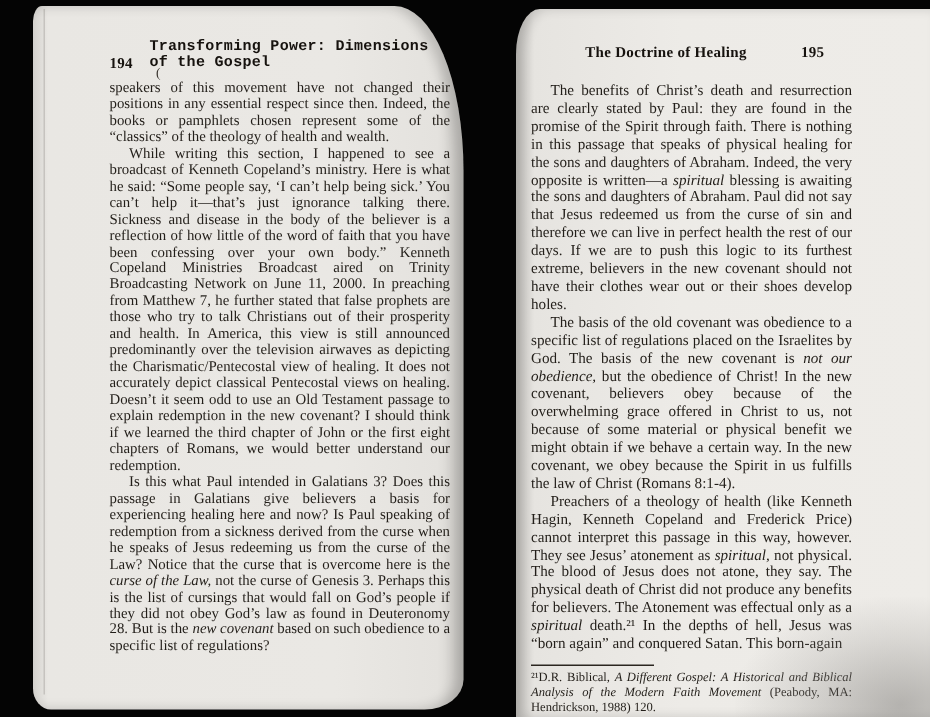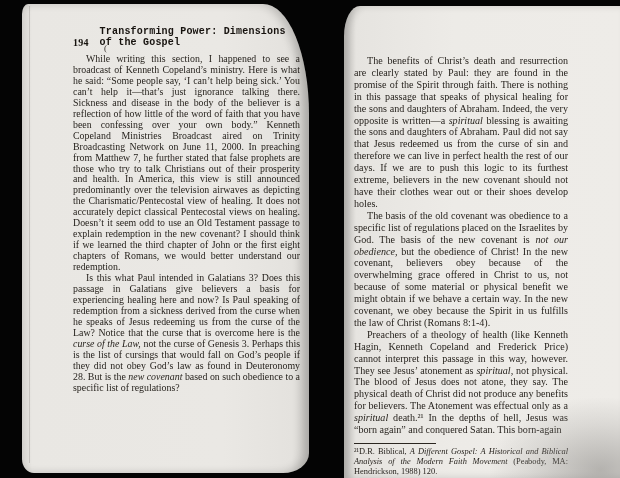--- a/index.html
+++ b/index.html
@@ -83,26 +83,31 @@
 </head>
 <body>
 
 <div class="page page-left">
   <div class="running-head">
     <span>194</span>
     <span class="rh-title">Transforming Power: Dimensions of the Gospel</span>
   </div>
   <span class="artifact">(</span>
   <div class="body-text body-left">
+      <p class="para"><span>speakers of this movement have not changed their positions in any essential respect since then. Indeed, the books or pamphlets chosen represent some of the “classics” of the theology of health and wealth.</span></p>
       <p class="para indent"><span>While writing this section, I happened to see a broadcast of Kenneth Copeland’s ministry. Here is what he said: “Some people say, ‘I can’t help being sick.’ You can’t help it—that’s just ignorance talking there. Sickness and disease in the body of the believer is a reflection of how little of the word of faith that you have been confessing over your own body.” Kenneth Copeland Ministries Broadcast aired on Trinity Broadcasting Network on June 11, 2000. In preaching from Matthew 7, he further stated that false prophets are those who try to talk Christians out of their prosperity and health. In America, this view is still announced predominantly over the television airwaves as depicting the Charismatic/Pentecostal view of healing. It does not accurately depict classical Pentecostal views on healing.  Doesn’t it seem odd to use an Old Testament passage to explain redemption in the new covenant? I should think if we learned the third chapter of John or the first eight chapters of Romans, we would better understand our redemption.</span></p>
       <p class="para indent"><span>Is this what Paul intended in Galatians 3? Does this passage in Galatians give believers a basis for experiencing healing here and now? Is Paul speaking of redemption from a sickness derived from the curse when he speaks of Jesus redeeming us from the curse of the Law? Notice that the curse that is overcome here is the </span><i>curse of the Law,</i><span> not the curse of Genesis 3. Perhaps this is the list of cursings that would fall on God’s people if they did not obey God’s law as found in Deuteronomy 28. But is the </span><i>new covenant</i><span> based on such obedience to a specific list of regulations?</span></p>
     </div>
 </div>
 
 <div class="page page-right">
+  <div class="running-head">
+    <span class="rh-title">The Doctrine of Healing</span>
+    <span class="rh-num">195</span>
+  </div>
   <div class="body-text body-right">
     <span><p class="para indent"><span>The benefits of Christ’s death and resurrection are clearly stated by Paul: they are found in the promise of the Spirit through faith. There is nothing in this passage that speaks of physical healing for the sons and daughters of Abraham. Indeed, the very opposite is written—a </span><i>spiritual</i><span> blessing is awaiting the sons and daughters of Abraham. Paul did not say that Jesus redeemed us from the curse of sin and therefore we can live in perfect health the rest of our days. If we are to push this logic to its furthest extreme, believers in the new covenant should not have their clothes wear out or their shoes develop holes.</span></p><p class="para indent"><span>The basis of the old covenant was obedience to a specific list of regulations placed on the Israelites by God. The basis of the new covenant is </span><i>not our obedience,</i><span> but the obedience of Christ! In the new covenant, believers obey because of the overwhelming grace offered in Christ to us, not because of some material or physical benefit we might obtain if we behave a certain way. In the new covenant, we obey because the Spirit in us fulfills the law of Christ (Romans 8:1-4).</span></p><p class="para indent"><span>Preachers of a theology of health (like Kenneth Hagin, Kenneth Copeland and Frederick Price) cannot interpret this passage in this way, however. They see Jesus’ atonement as </span><i>spiritual,</i><span> not physical. The blood of Jesus does not atone, they say. The physical death of Christ did not produce any benefits for believers. The Atonement was effectual only as a </span><i>spiritual</i><span> death.²¹ In the depths of hell, Jesus was “born again” and conquered Satan. This born-again</span></p></span>
     <div class="footnote-block">
       <div class="fn-rule"></div>
       <div class="fn-text"><span>²¹D.R. Biblical, </span><i>A Different Gospel: A Historical and Biblical Analysis of the Modern Faith Movement</i><span> (Peabody, MA: Hendrickson, 1988) 120.</span></div>
     </div>
   </div>
 </div>
 
 </body></html>

